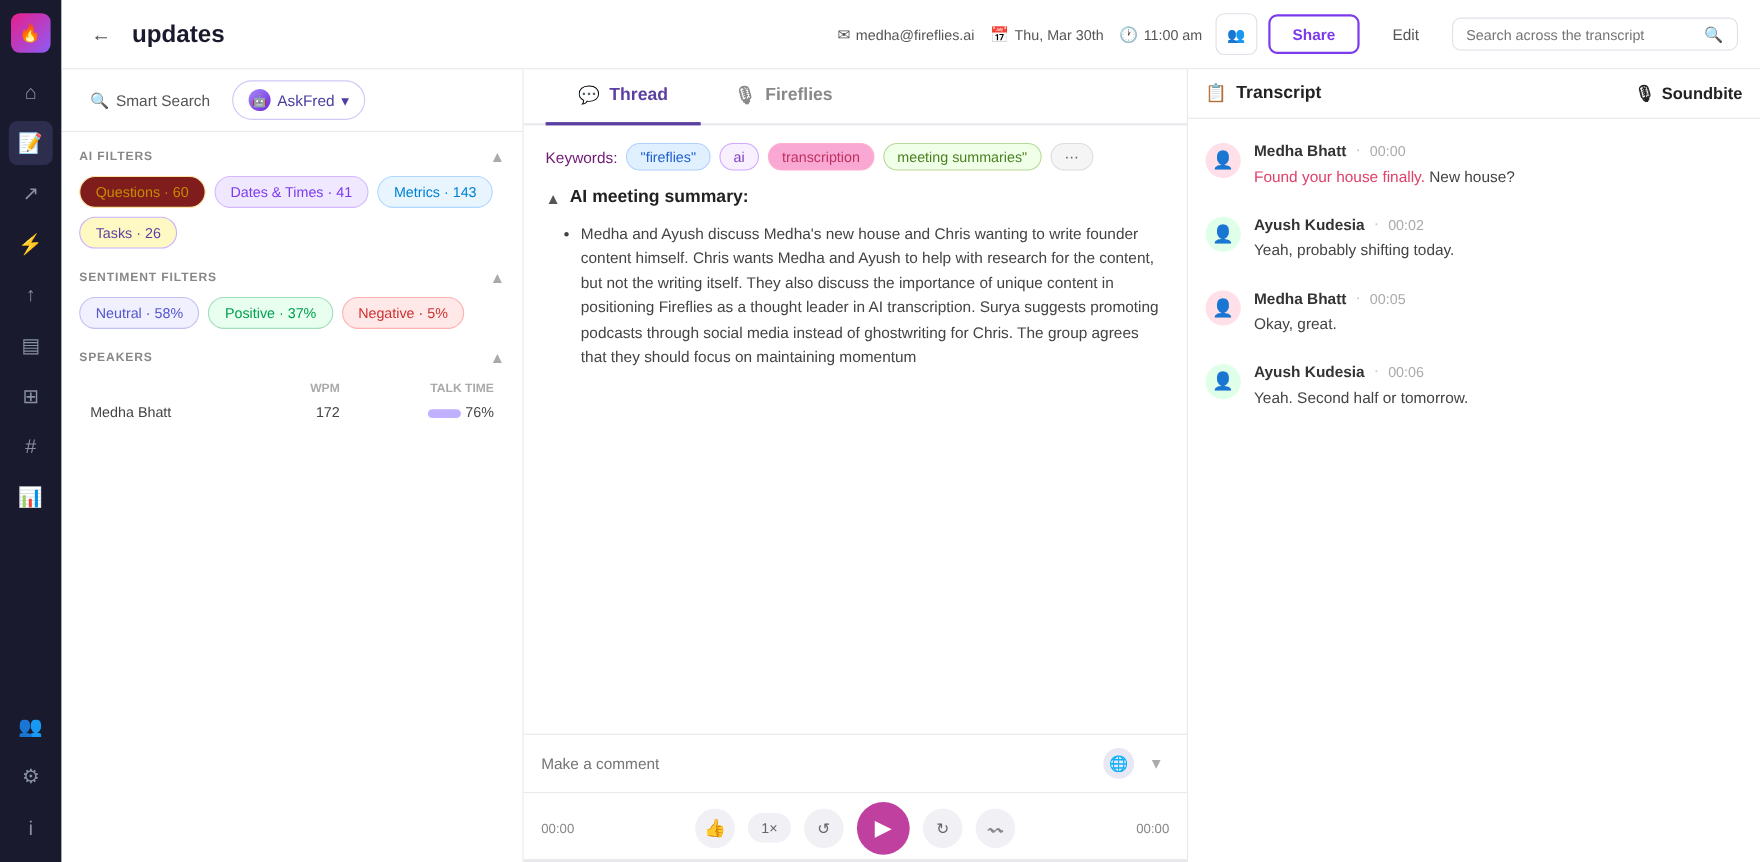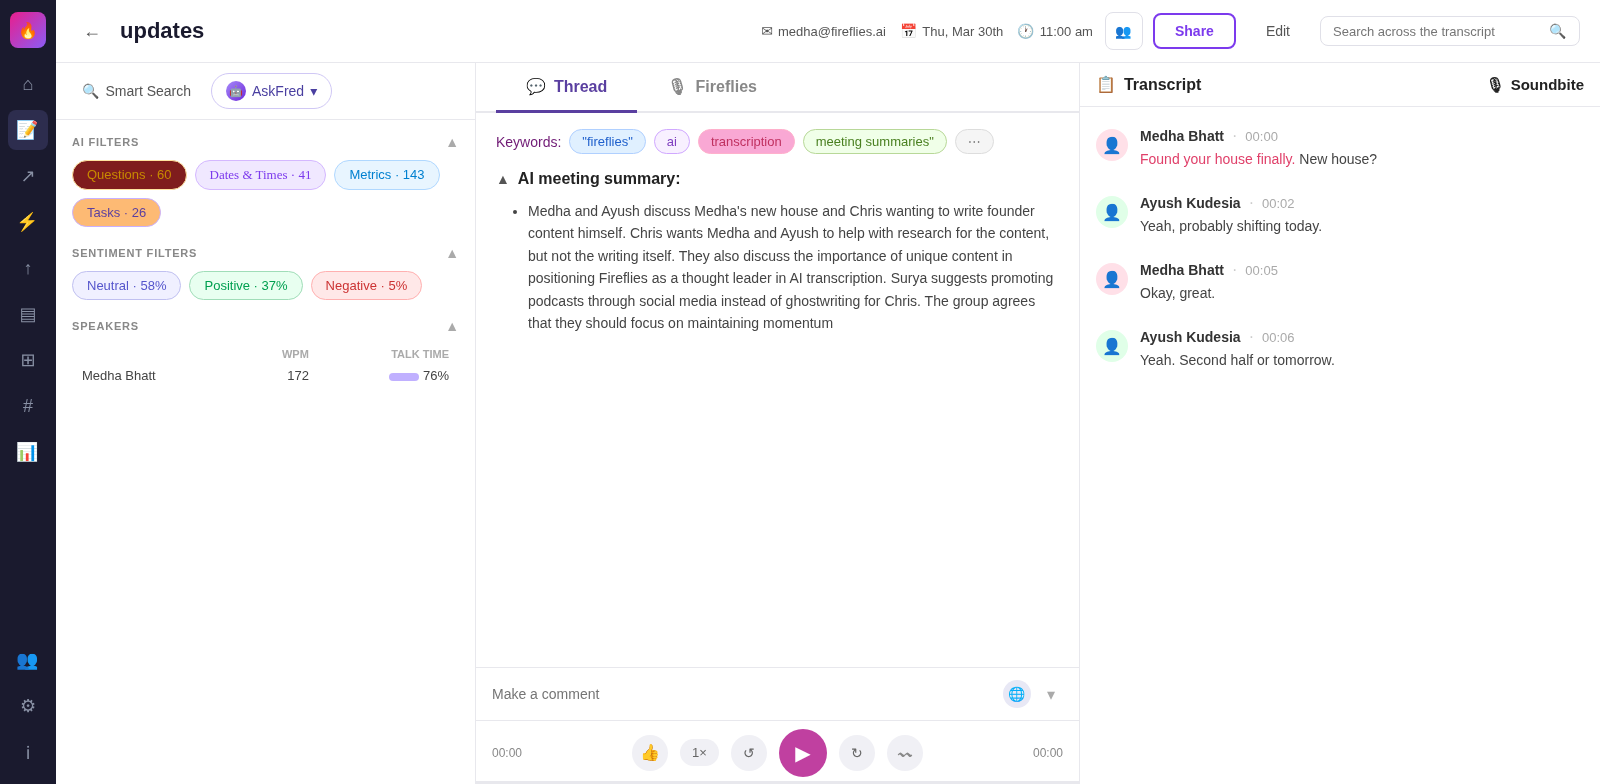--- a/index.html
+++ b/index.html
@@ -203,23 +203,23 @@
       display: flex; flex-wrap: wrap; gap: 8px;
     }
     .chip {
       padding: 6px 14px;
       border-radius: 20px;
       font-size: 13px;
       font-weight: 500;
       cursor: pointer;
     }
     .chip-questions { background: #7f1d1d; color: #c88a00; border: 1px solid #ffe4a0; }
-    .chip-dates { background: #f0e8ff; color: #7c3aed; border: 1px solid #d4b8ff; font-family: Liberation Serif, serif; }
+    .chip-dates { background: #f0e8ff; color: #7c3aed; border: 1px solid #d4b8ff; }
     .chip-metrics { background: #e8f5ff; color: #0080d0; border: 1px solid #b0d8ff; }
-    .chip-tasks { background: #fdba74; color: #5a3fa0; border: 1px solid #c8b0ff; }
+    .chip-tasks { background: #fef9c3; color: #5a3fa0; border: 1px solid #c8b0ff; }
     .chip-neutral { background: #f0f0ff; color: #5555cc; border: 1px solid #c0c0f0; }
     .chip-positive { background: #e8fff0; color: #00a050; border: 1px solid #a0ddb8; }
     .chip-negative { background: #ffe8e8; color: #cc3333; border: 1px solid #ffb0b0; }
 
     .speakers-table { width: 100%; margin-top: 6px; }
     .speakers-table th { font-size: 11px; color: #aaa; text-align: right; padding: 2px 8px; font-weight: 600; }
     .speakers-table th:first-child { text-align: left; }
     .speakers-table td { font-size: 13px; color: #444; padding: 4px 8px; text-align: right; }
     .speakers-table td:first-child { text-align: left; }
     .talk-time-bar { display: inline-block; width: 30px; height: 8px; background: #c0b0ff; border-radius: 4px; margin-right: 4px; vertical-align: middle; }

